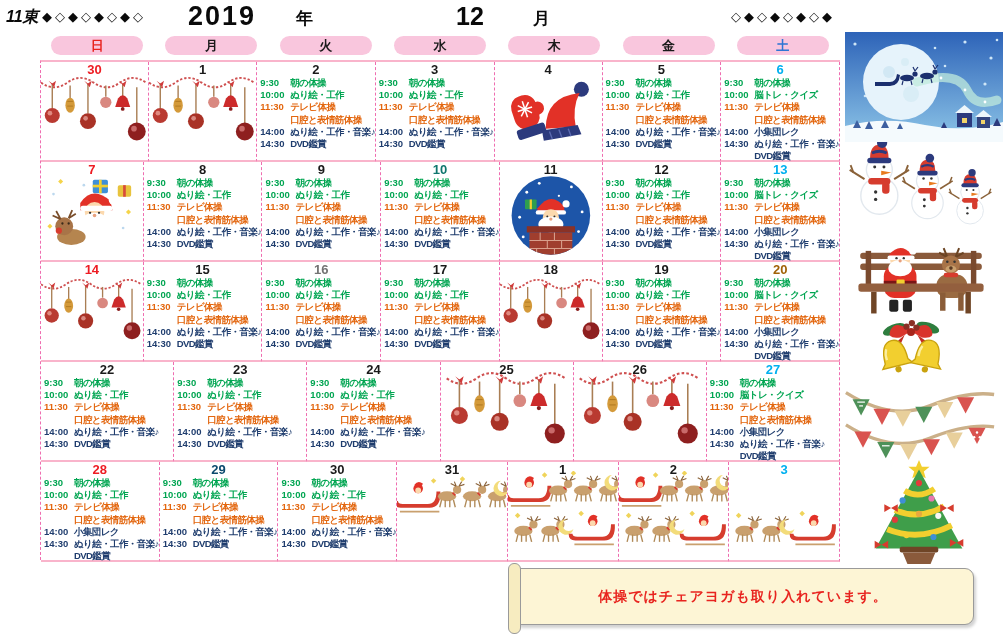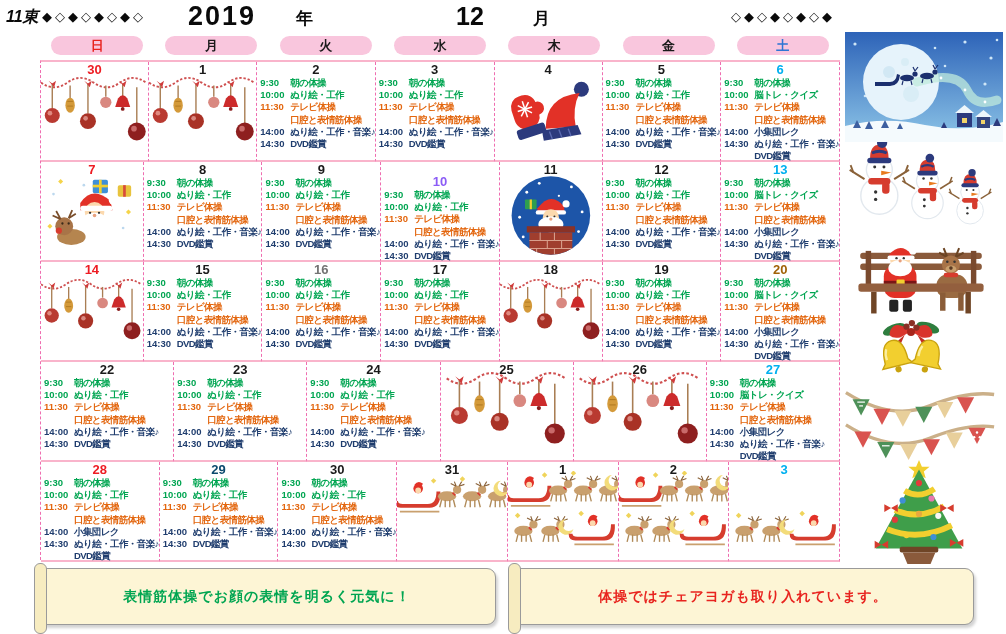--- a/index.html
+++ b/index.html
@@ -415,21 +415,21 @@
               <span class="t">14:00</span>
               <span class="a">ぬり絵・工作・音楽♪</span>
             </div>
             <div class="sl" style="color: rgb(31, 61, 110);">
               <span class="t">14:30</span>
               <span class="a">DVD鑑賞</span>
             </div>
           </div>
         </div>
         <div class="cell">
-          <div class="date" style="color: #8b5cf6; margin-top: 12px;">10</div>
+          <div class="date" style="color: #0f766e;">10</div>
           <div class="sched">
             <div class="sl" style="color: rgb(0, 165, 81);">
               <span class="t">9:30</span>
               <span class="a">朝の体操</span>
             </div>
             <div class="sl" style="color: rgb(0, 165, 81);">
               <span class="t">10:00</span>
               <span class="a">ぬり絵・工作</span>
             </div>
             <div class="sl" style="color: rgb(227, 102, 14);">
@@ -1610,20 +1610,17 @@
             <path d="M104,52 l-7,-4 v8 Z M104,52 l7,-4 v8 Z"></path>
             <path d="M36,90 l-7,-4 v8 Z M36,90 l7,-4 v8 Z"></path>
             <path d="M114,88 l-7,-4 v8 Z M114,88 l7,-4 v8 Z"></path>
           </g>
 <rect x="55" y="92" width="40" height="6" rx="2" fill="#6f4526"></rect>
 <polygon points="58,98 92,98 87,110 63,110" fill="#8a5a3b"></polygon>
         </svg>
       </div>
     </div>
 
-  <div class="banner banner-left">
-    <span style="color: rgb(0, 165, 81);">表情筋体操でお顔の表情を明るく元気に！</span>
-  </div>
   <div class="banner banner-right">
     <span style="color: rgb(232, 36, 31);">体操ではチェアヨガも取り入れています。</span>
   </div>
 
 </div>
 
 </body></html>

